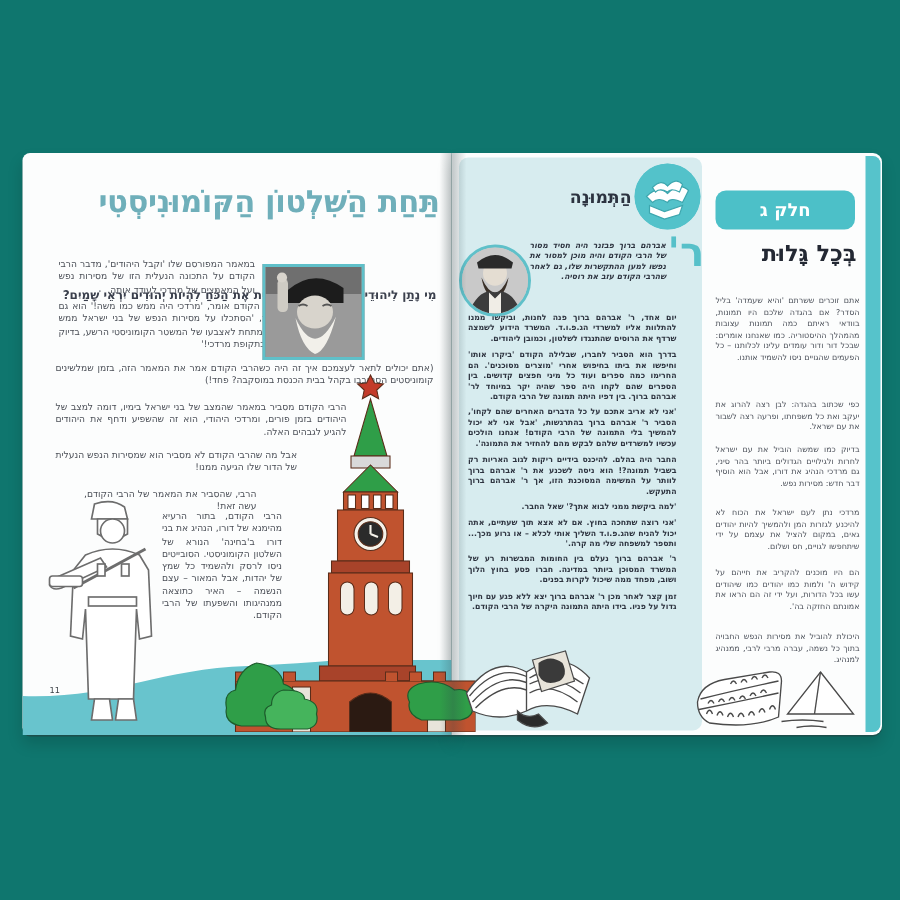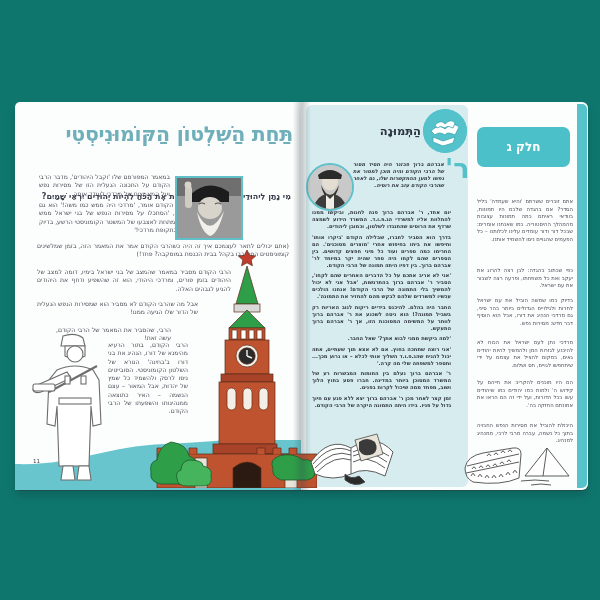--- a/index.html
+++ b/index.html
@@ -40,21 +40,21 @@
   #badge-label{position:absolute;left:58px;top:22px;width:62px;font-size:11.5px;font-weight:bold;color:#2c3340;text-align:right;}
   #story-dropcap{position:absolute;left:144px;top:53px;font-size:27px;font-weight:bold;color:#56c0c9;line-height:27px;}
   #story-portrait{position:absolute;left:5px;top:61px;width:44px;height:44px;border-radius:50%;
     border:2.5px solid #5fc0c9;overflow:hidden;background:#cfcfcf;z-index:6;}
   .st-par{position:absolute;font-size:5.2px;line-height:7px;font-weight:600;color:#2e3440;text-align:justify;}
   #st-p0{left:52px;top:59px;width:91px;font-style:italic;}
   #story-rest{position:absolute;left:11px;top:107px;width:139px;}
   #story-rest p{margin:0 0 3.5px 0;font-size:5.2px;line-height:7px;font-weight:600;color:#2e3440;text-align:justify;}
   #story-book{position:absolute;left:4px;top:316px;width:92px;height:70px;z-index:8;}
   
-  #sb-part{position:absolute;left:176px;top:25px;width:93px;height:40px;background:#4cc0c8;border-radius:7px;
+  #sb-part{position:absolute;left:176px;top:25px;width:93px;height:26px;background:#4cc0c8;border-radius:7px;
     color:#ffffff;font-size:12px;font-weight:bold;display:flex;align-items:center;justify-content:center;}
   #sb-title{position:absolute;left:176px;top:58px;width:94px;font-size:15px;font-weight:bold;color:#232833;}
   .sb-par{position:absolute;left:176px;width:96px;font-size:5.3px;line-height:7.6px;color:#4a4f58;text-align:justify;}
   #sb-p0{top:96px;}#sb-p1{top:165px;}#sb-p2{top:195px;}#sb-p3{top:237px;}#sb-p4{top:277px;}#sb-p5{top:320px;}
   #sb-monuments{position:absolute;left:160px;top:338px;width:112px;height:50px;}
   #edge-strip{position:absolute;left:276px;top:2px;width:10px;height:384px;background:#56c3cb;
     border-radius:0 5px 5px 0;}
 </style>
 </head>
 <body>
@@ -189,20 +189,21 @@
         <path d="M8,46 Q26,24 46,33 M10,50 Q28,30 46,37 M12,54 Q30,36 46,42" fill="none"></path>
         <path d="M84,38 Q64,24 48,34 M82,44 Q64,30 48,38 M80,50 Q62,36 48,44" fill="none"></path>
         <path d="M46,30 L46,56" fill="none"></path>
         <path d="M40,56 q6,6 14,2 l6,6 q-10,6 -20,-2 Z" fill="#2b2b2b"></path>
       </g>
       <path d="M50,22 l22,-6 6,20 -22,7 Z" fill="#e8e4da" stroke="#4a4a4a" stroke-width="0.8"></path>
       <path d="M54,24 q8,-6 16,0 q4,8 -2,12 q-10,4 -14,-4 Z" fill="#3a3a3a"></path>
     </svg>
 
     <div id="sb-part">חלק ג</div>
+    <div id="sb-title" class="rtl">בְּכָל גָּלוּת</div>
     <div id="sb-p0" class="sb-par rtl">אתם זוכרים ששרתם 'והיא שעמדה' בליל הסדר? אם בהגדה שלכם היו תמונות, בוודאי ראיתם כמה תמונות עצובות מהמהלך ההיסטוריה. כמו שאנחנו אומרים: שבכל דור ודור עומדים עלינו לכלותנו – כל הפעמים שהגויים ניסו להשמיד אותנו.</div>
     <div id="sb-p1" class="sb-par rtl">כפי שכתוב בהגדה: לבן רצה להרוג את יעקב ואת כל משפחתו, ופרעה רצה לשבור את עם ישראל.</div>
     <div id="sb-p2" class="sb-par rtl">בדיוק כמו שמשה הוביל את עם ישראל לחרות ולגילויים הגדולים ביותר בהר סיני, גם מרדכי הנהיג את דורו, אבל הוא הוסיף דבר חדש: מסירות נפש.</div>
     <div id="sb-p3" class="sb-par rtl">מרדכי נתן לעם ישראל את הכוח לא להיכנע לגזרות המן ולהמשיך להיות יהודים גאים, במקום להציל את עצמם על ידי שיתחפשו לגויים, חס ושלום.</div>
     <div id="sb-p4" class="sb-par rtl">הם היו מוכנים להקריב את חייהם על קידוש ה' ולמות כמו יהודים כמו שיהודים עשו בכל הדורות, ועל ידי זה הם הראו את אמונתם החזקה בה'.</div>
     <div id="sb-p5" class="sb-par rtl">היכולת להוביל את מסירות הנפש החבויה בתוך כל נשמה, עברה מרבי לרבי, ממנהיג למנהיג.</div>
 
     <svg id="sb-monuments" viewBox="0 0 112 50">
       <g fill="#ffffff" stroke="#4a4a4a" stroke-width="0.9">
         <path d="M4,28 Q6,16 22,13 L52,8 Q60,7 60,14 L58,38 Q40,46 12,42 Q4,38 4,28 Z"></path>

